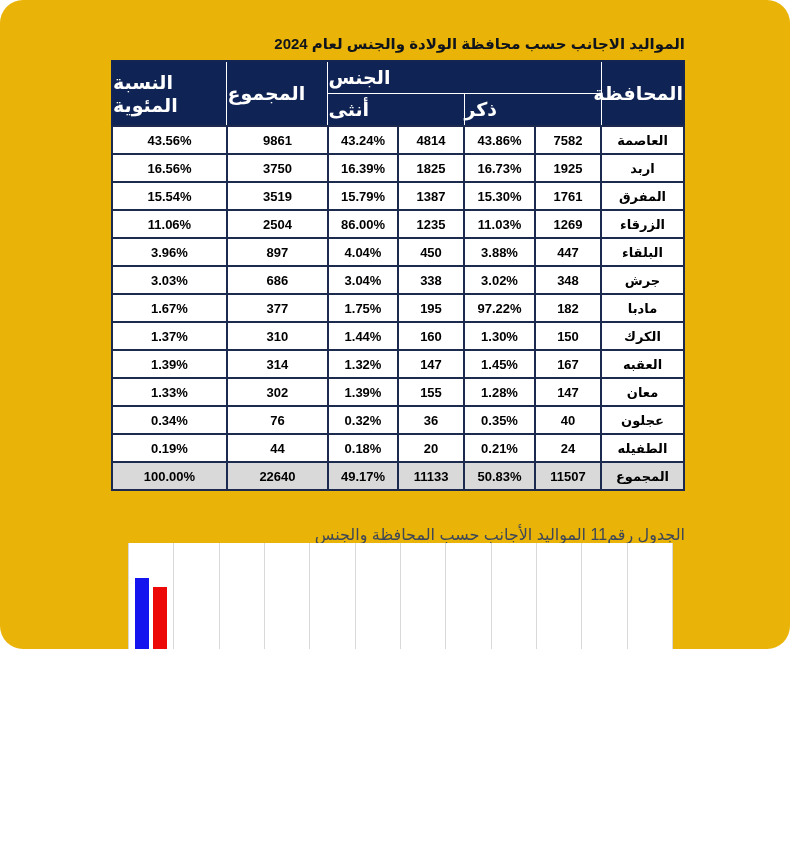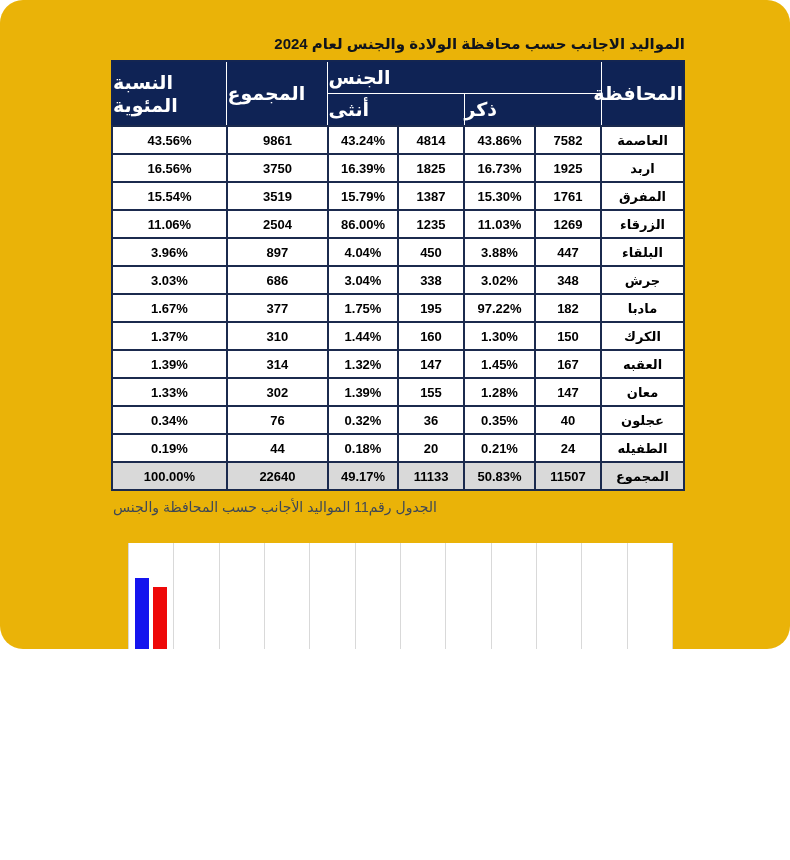--- a/index.html
+++ b/index.html
@@ -30,22 +30,22 @@
   table.births th.span2 { height:65px; }
   table.births td {
     border:2px solid #1b2a4e; background:#ffffff; color:#000000;
     font-weight:bold; font-size:13px; text-align:center; vertical-align:middle;
     height:28px; padding:0 2px; white-space:nowrap; overflow:hidden;
   }
   table.births tr.total td { background:#d9d9d9; }
 
   
   .table-caption {
-    position:absolute; top:499px; left:113px; width:572px;
-    direction:rtl; text-align:left; font-size:14px; color:#3d4757;
+    position:absolute; top:525px; left:113px; width:572px;
+    direction:rtl; text-align:right; font-size:16px; color:#3d4757;
   }
 
   
   .chart {
     position:absolute; left:128px; top:543px; width:545px; height:221px;
     display:flex; direction:ltr; align-items:flex-end;
     border-right:1px solid #d9d9d9; border-bottom:1.5px solid #c6c6c6;
     background:#ffffff;
   }
   .cat {

